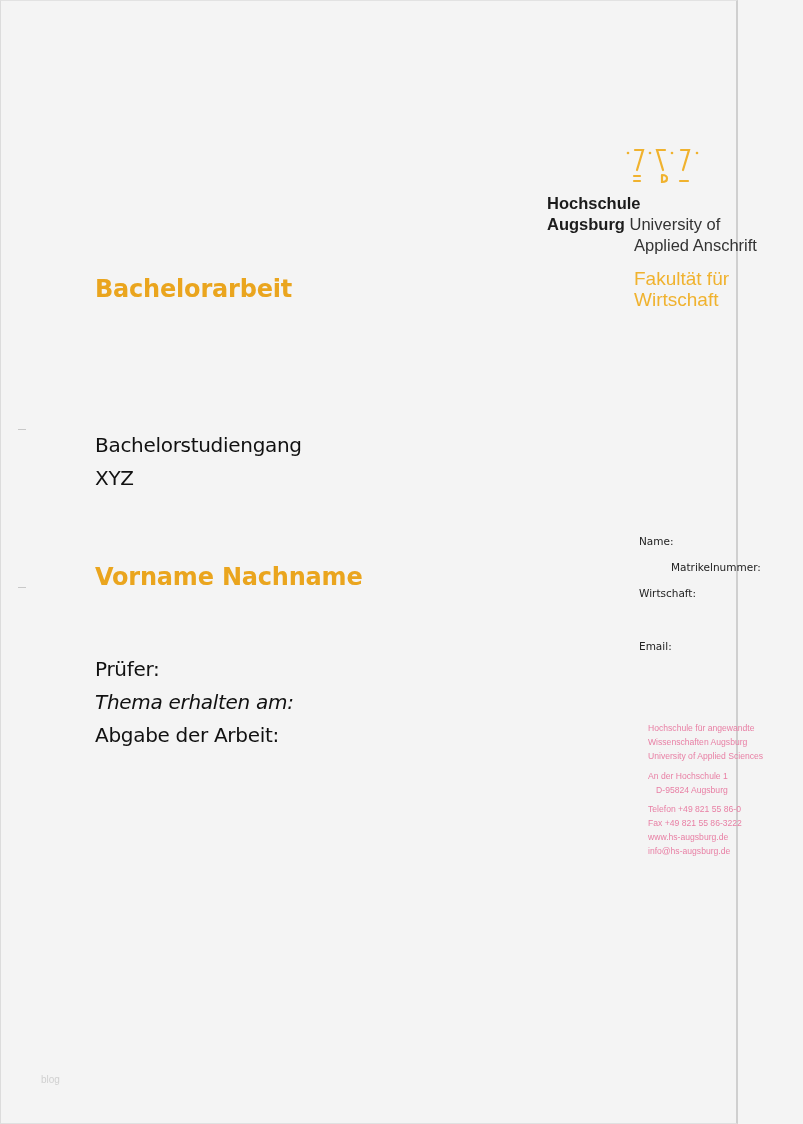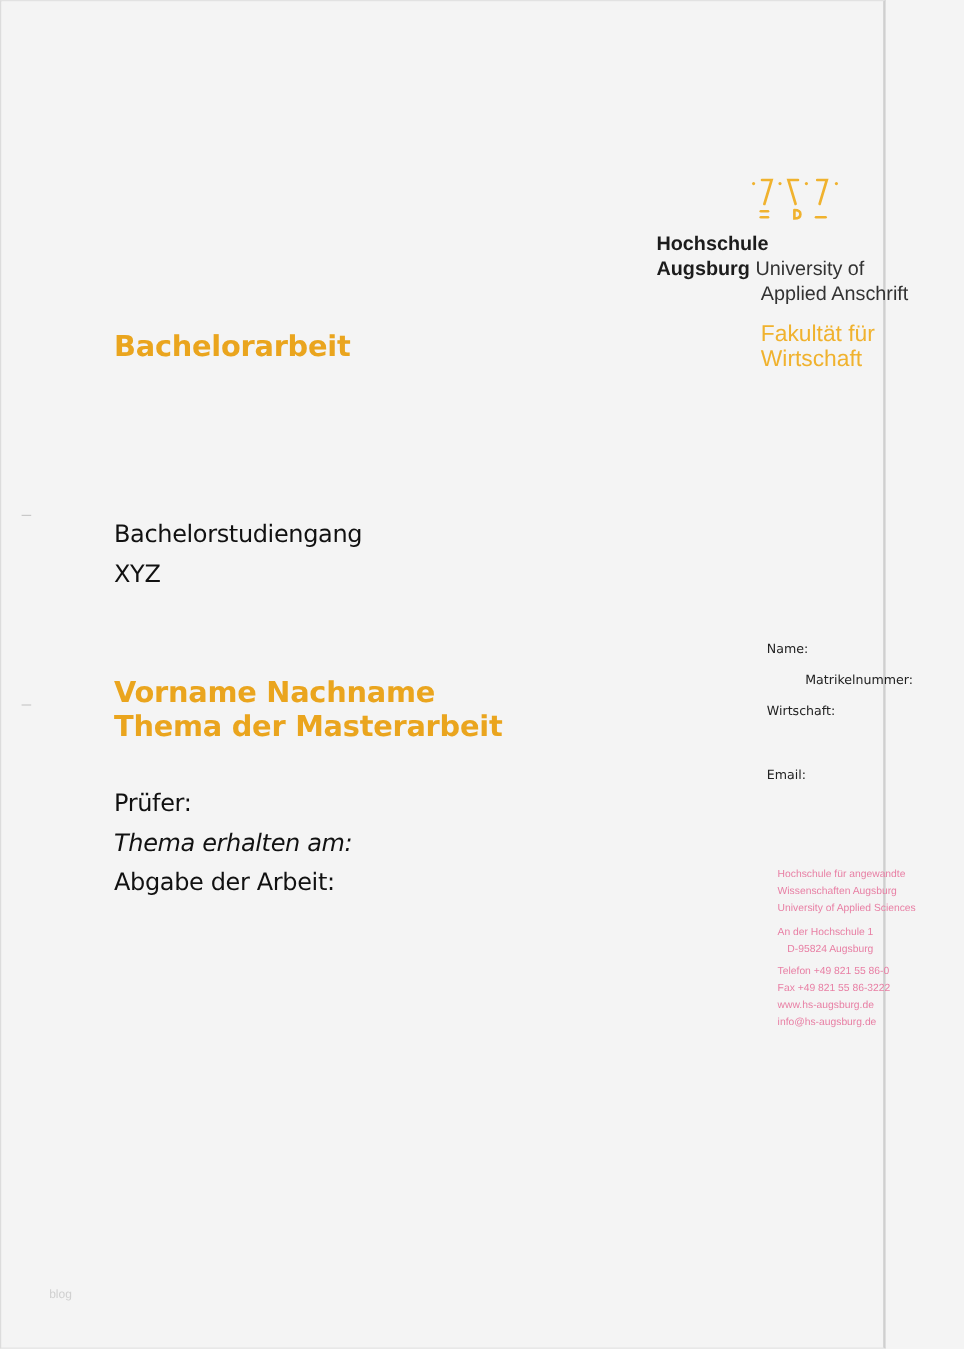--- a/index.html
+++ b/index.html
@@ -57,21 +57,20 @@
 
   <div class="abs orange-bold" style="left:94px; top:274px;">Bachelorarbeit</div>
 
   <div class="tick" style="left:17px; top:428px;"></div>
   <div class="tick" style="left:17px; top:586px;"></div>
 
   <div class="abs big" style="left:94px; top:432px;">Bachelorstudiengang</div>
   <div class="abs big" style="left:94px; top:465px;">XYZ</div>
 
   <div class="abs orange-bold" style="left:94px; top:562px;">Vorname Nachname</div>
-  <div class="abs orange-bold" style="left:94px; top:590px;">Thema der Masterarbeit</div>
 
   <div class="abs big" style="left:94px; top:656px;">Prüfer:</div>
   <div class="abs big" style="left:94px; top:689px;font-style:italic;">Thema erhalten am:</div>
   <div class="abs big" style="left:94px; top:722px;">Abgabe der Arbeit:</div>
 
   <div class="abs form-label" style="left:638px; top:534px;">Name:</div>
   <div class="abs form-label" style="left:638px; top:560px;margin-left:32px;">Matrikelnummer:</div>
   <div class="abs form-label" style="left:638px; top:586px;">Wirtschaft:</div>
   <div class="abs form-label" style="left:638px; top:639px;">Email:</div>
 

